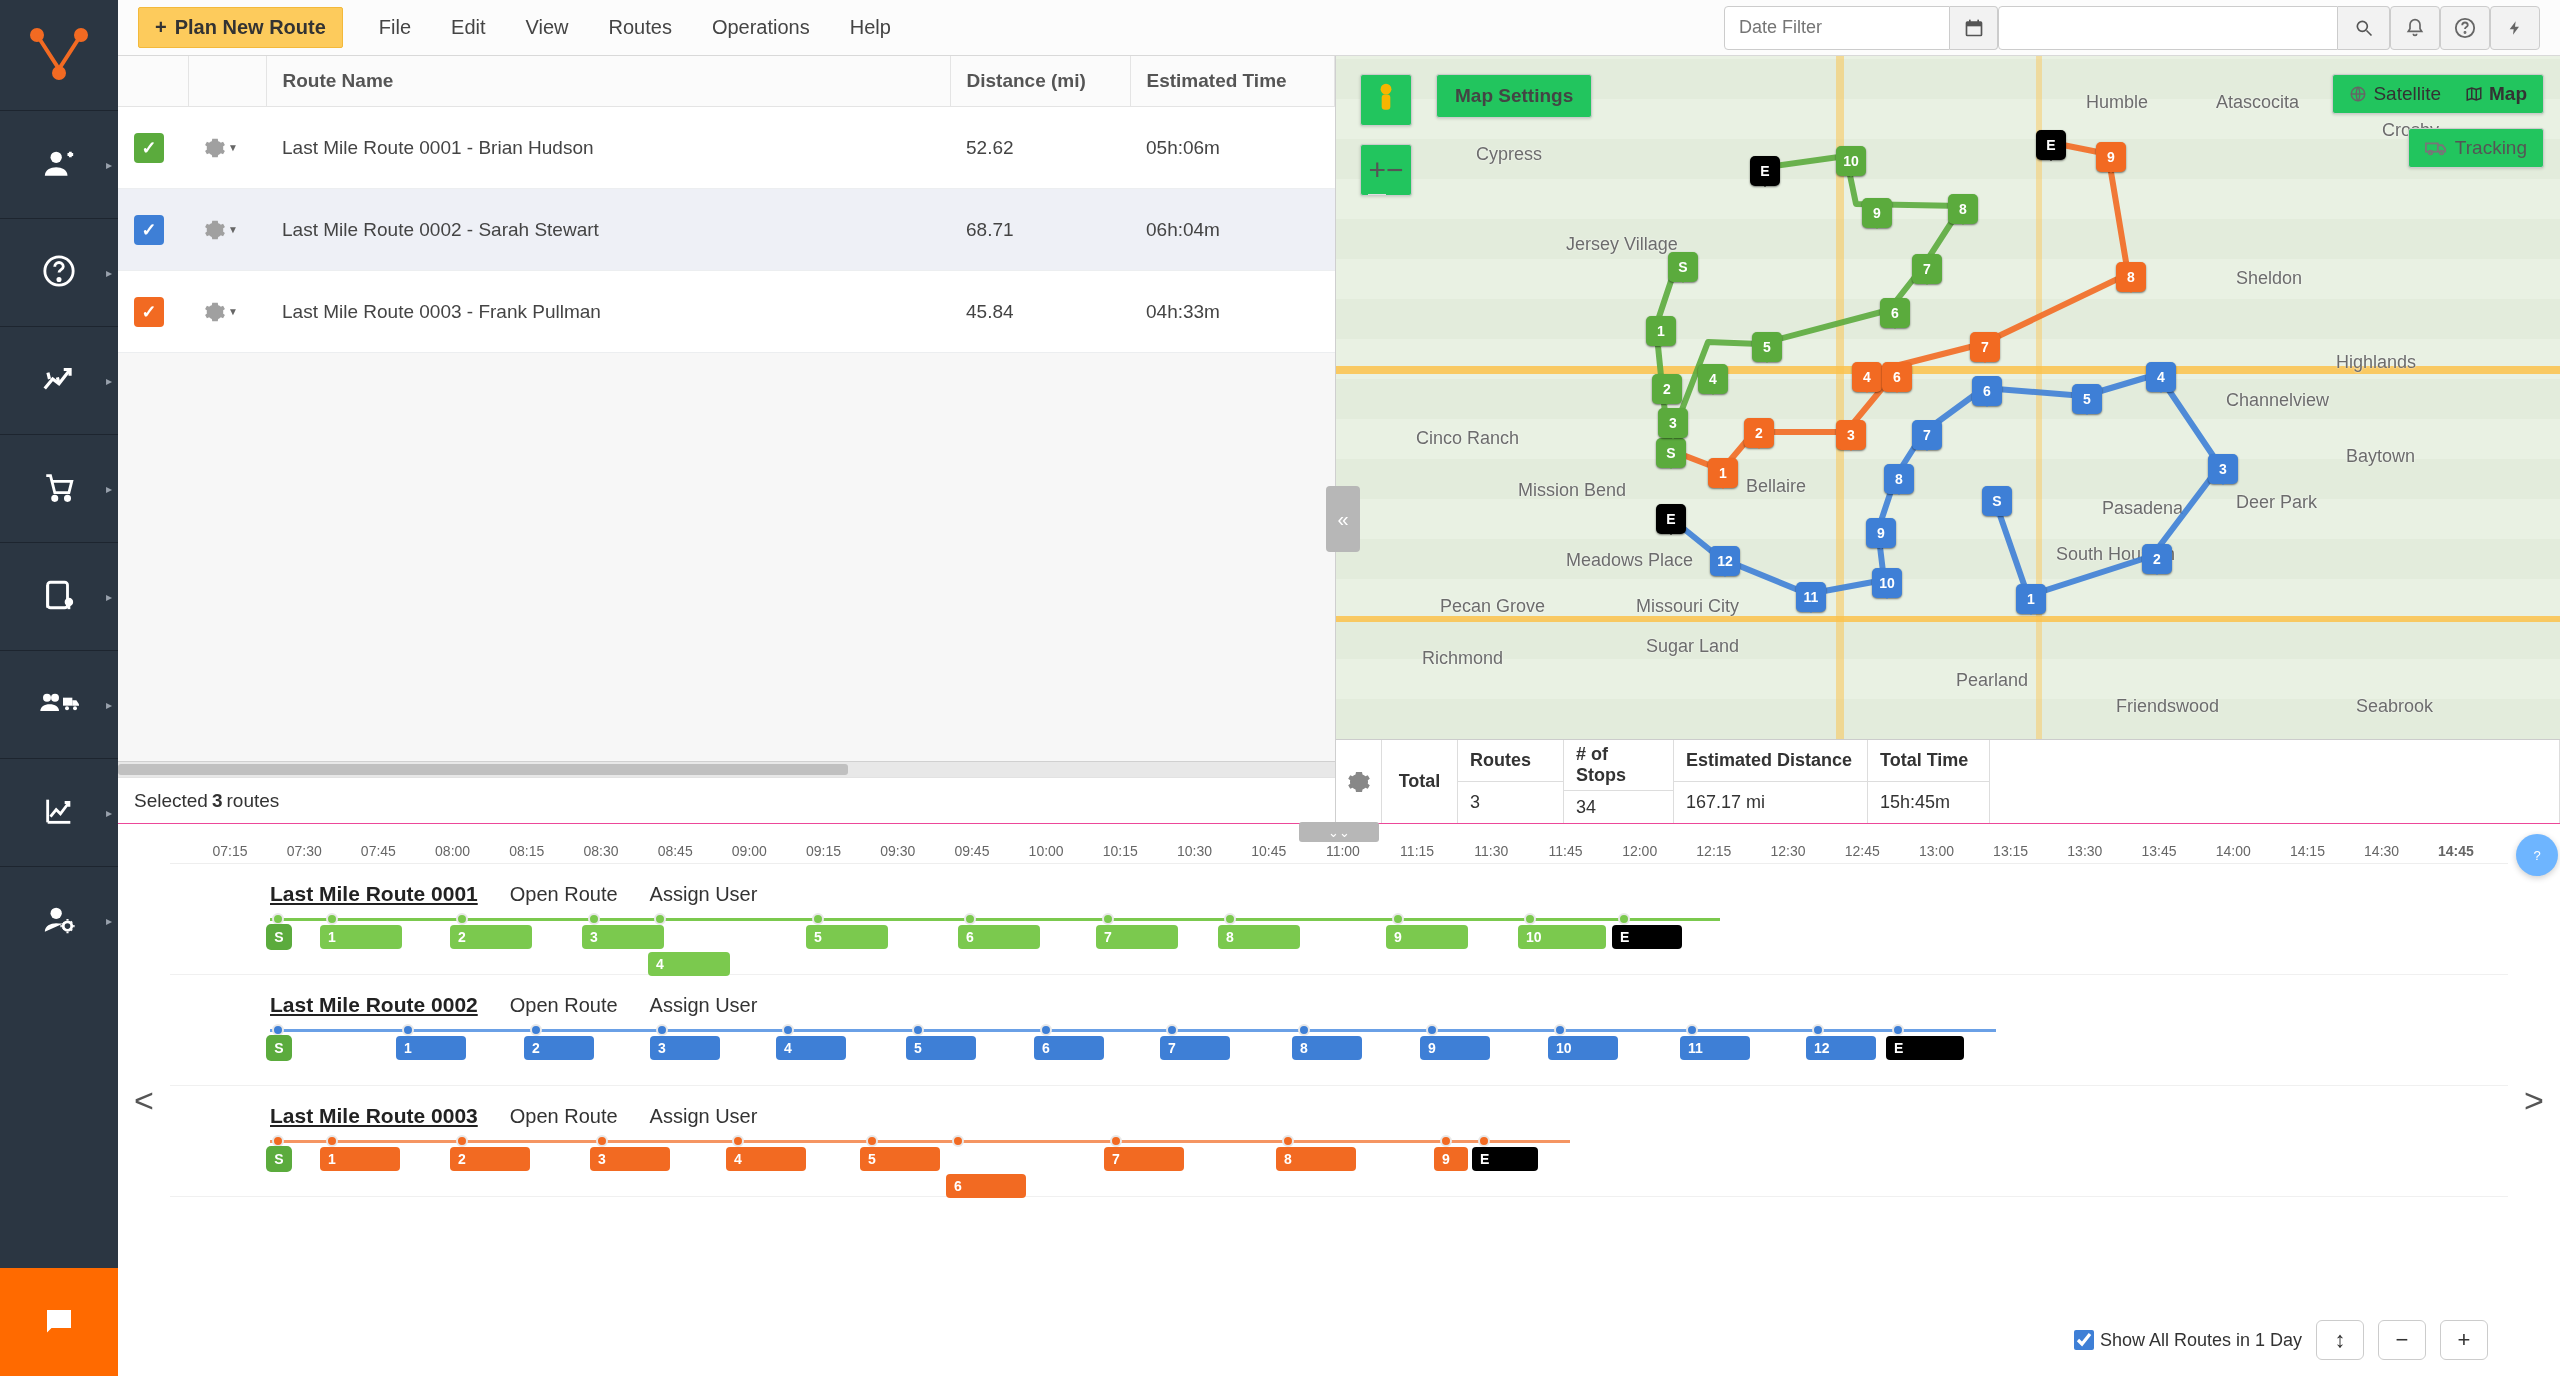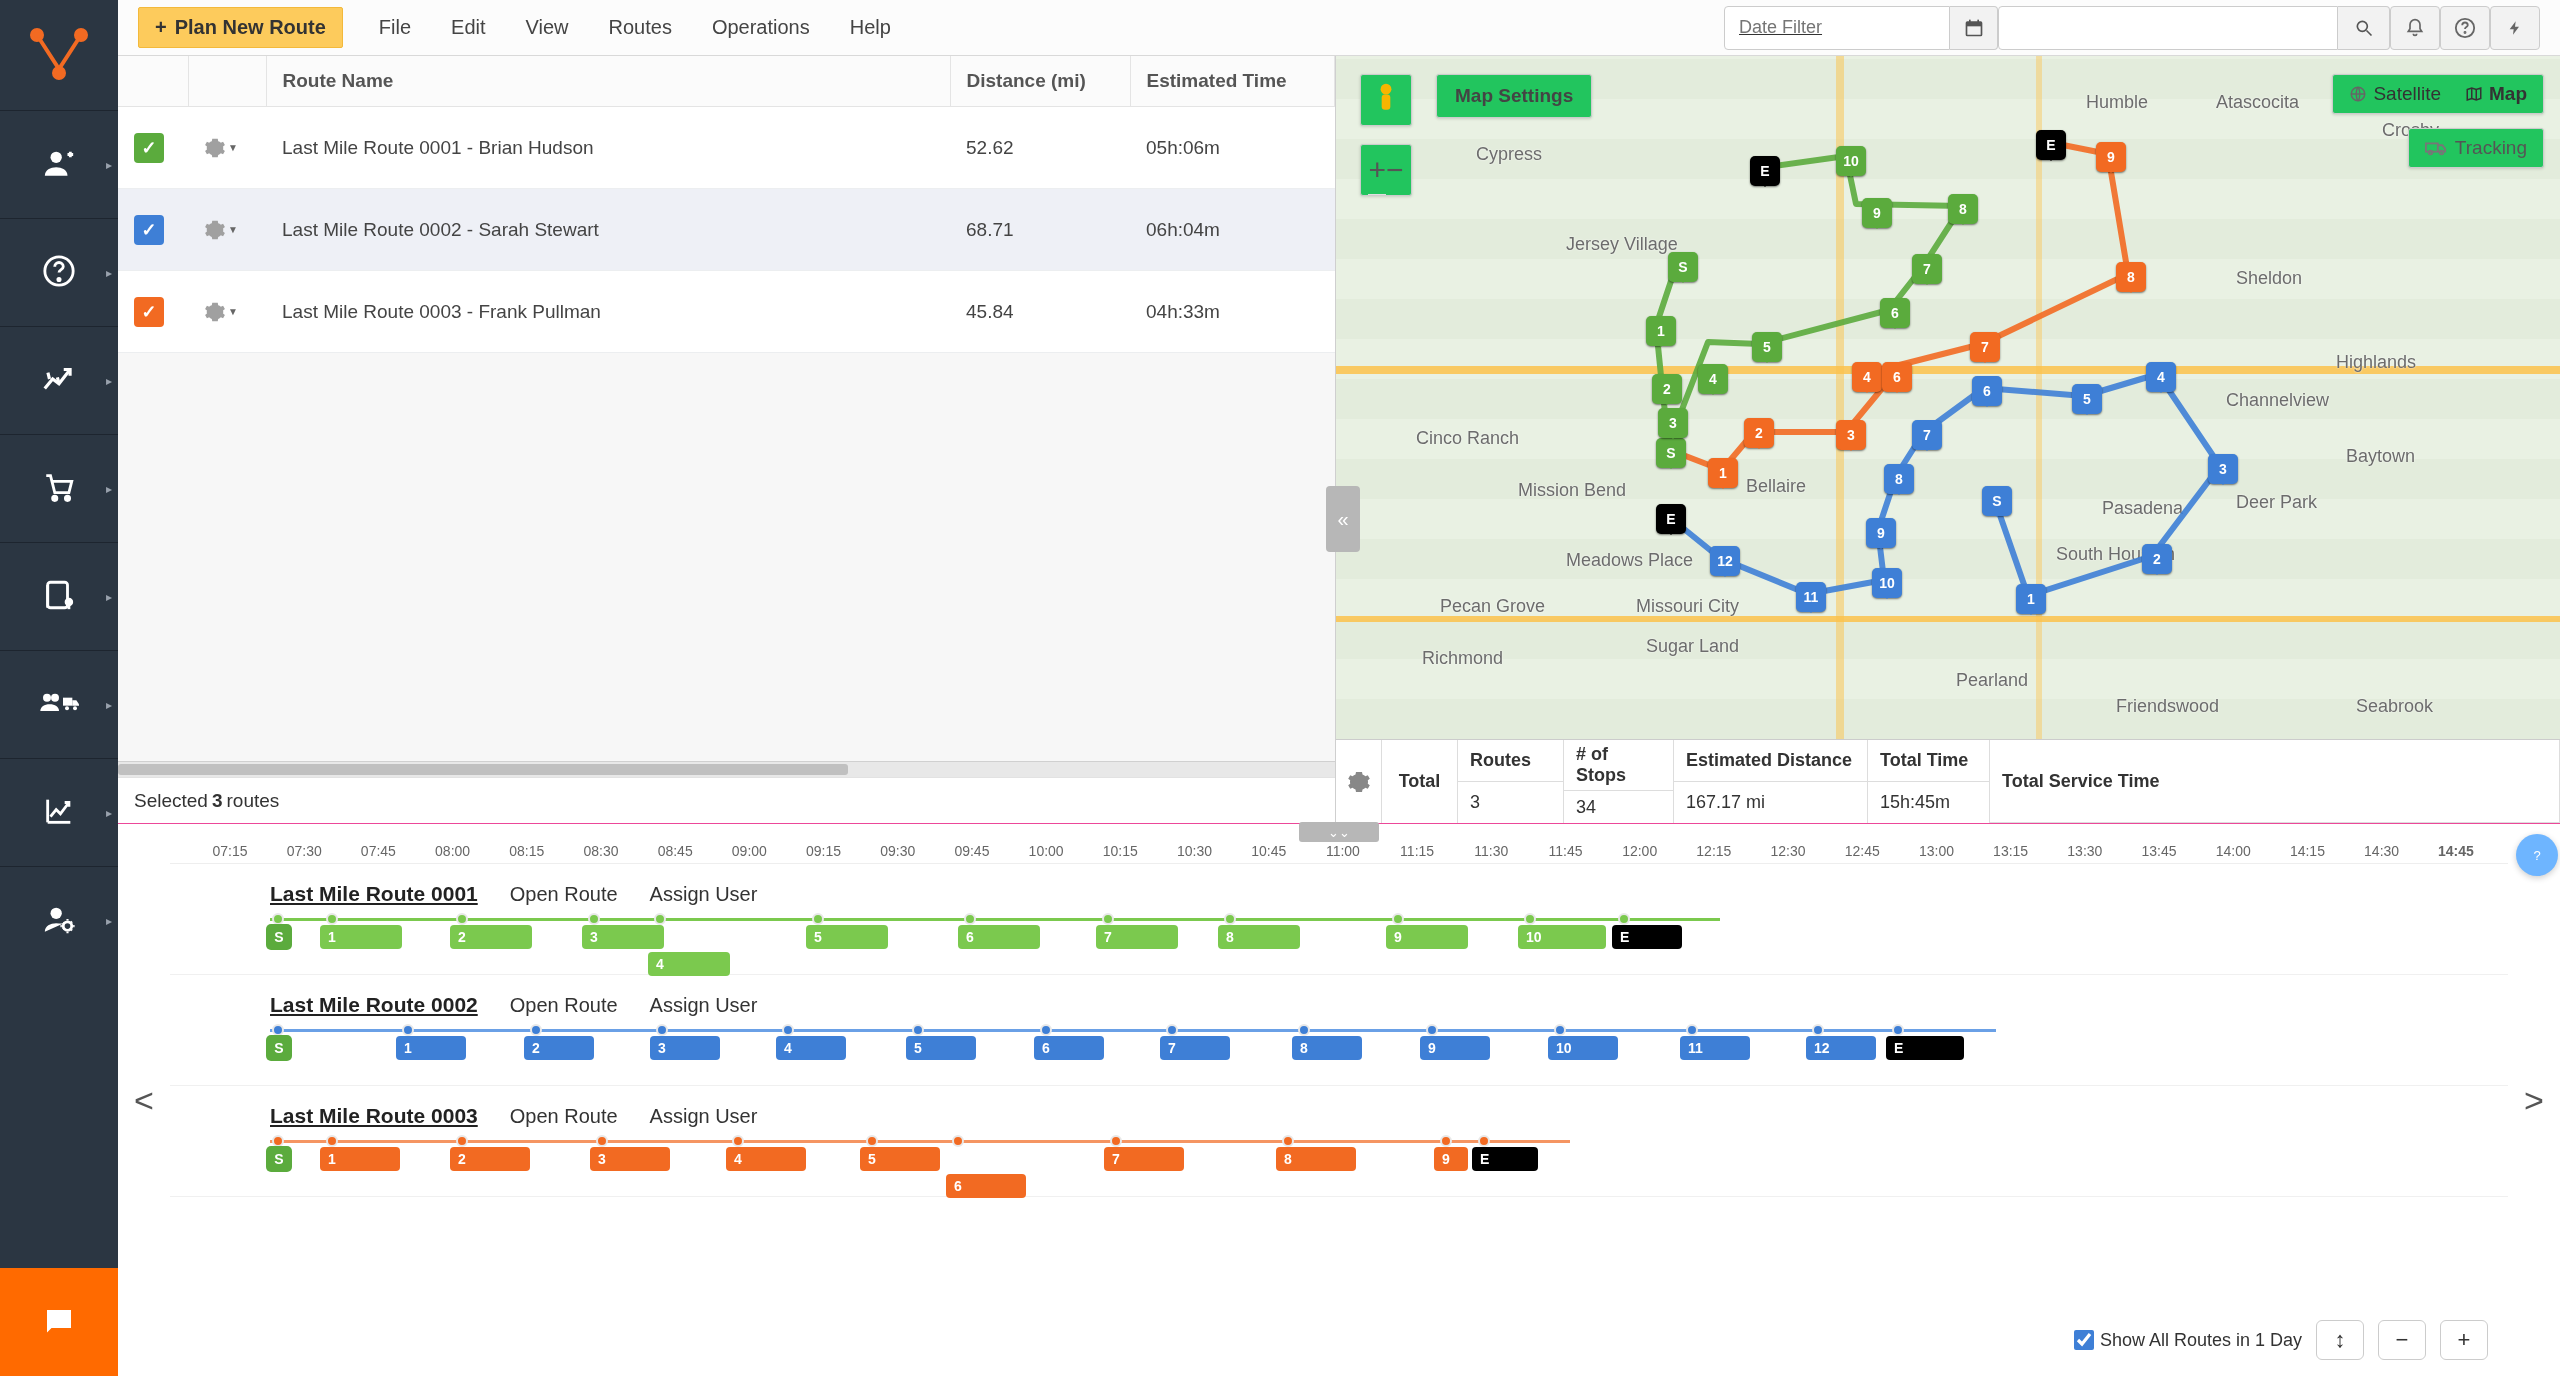--- a/index.html
+++ b/index.html
@@ -13,21 +13,21 @@
   .sidenav .item .chev { position:absolute; right:6px; top:50%; transform:translateY(-50%); font-size:12px; color:#99a2ad;}
   .sidenav .chat { margin-top:auto; height:108px; background:#ff6a00; display:flex; align-items:center; justify-content:center; }
   
   .main { flex:1; display:flex; flex-direction:column; }
   
   .topbar { height:56px; background:#fcfcfc; border-bottom:1px solid #d9d9d9; display:flex; align-items:center; padding:0 20px; gap:8px; }
   .plan-btn { background:#fdcb5c; border:1px solid #f3b93b; color:#333; padding:8px 16px; font-size:20px; font-weight:600; display:flex; align-items:center; gap:8px; cursor:pointer; border-radius:2px; }
   .plan-btn .plus { font-size:20px;}
   .menu-items { display:flex; gap:40px; margin-left:28px; font-size:20px; color:#444; }
   .menu-items span { cursor:pointer; }
-  .top-right { margin-left:auto; display:flex; align-items:flex-end;text-decoration:underline; }
+  .top-right { margin-left:auto; display:flex; align-items:flex-end; }
   .date-filter-wrap { display:flex; }
   .date-filter { width:226px; height:44px; border:1px solid #ccc; background:#fff; padding:0 14px; font-size:18px; color:#888; border-radius:4px 0 0 4px;}
   .date-btn { width:48px; height:44px; border:1px solid #ccc; border-left:none; background:#f2f2f2; display:flex; align-items:center; justify-content:center; border-radius:0 4px 4px 0;}
   .search-wrap { display:flex; }
   .search-input { width:340px; height:44px; border:1px solid #ccc; border-radius:4px 0 0 4px; padding:0 10px; }
   .search-btn { width:52px; height:44px; border:1px solid #ccc; border-left:none; background:#f2f2f2; display:flex; align-items:center; justify-content:center; border-radius:0 4px 4px 0;}
   .icon-btn { width:50px; height:44px; border:1px solid #ccc; background:#f2f2f2; display:flex; align-items:center; justify-content:center; border-radius:4px; cursor:pointer;}
   
   .upper { display:flex; height:768px; border-bottom:1px solid #ec4899; position:relative; }
   .routes-panel { width:1218px; display:flex; flex-direction:column; border-right:1px solid #cfcfcf; position:relative; background:#f7f7f7;}
@@ -465,21 +465,20 @@
             </div>
           <div class="cell" style="width:194px;">
               <div class="hd">Estimated Distance</div>
               <div class="val">167.17 mi</div>
             </div>
           <div class="cell" style="width:122px;">
               <div class="hd">Total Time</div>
               <div class="val">15h:45m</div>
             </div>
           <div class="cell" style="flex:1;">
-              <div class="hd">Total Service Time</div>
             </div>
         </div>
       </div>
     </div>
 
     <div class="lower">
       <div class="collapse-handle-h">⌄⌄</div>
       <div class="help-float">?</div>
       <div class="arrow-side">&lt;</div>
       <div class="timeline">

